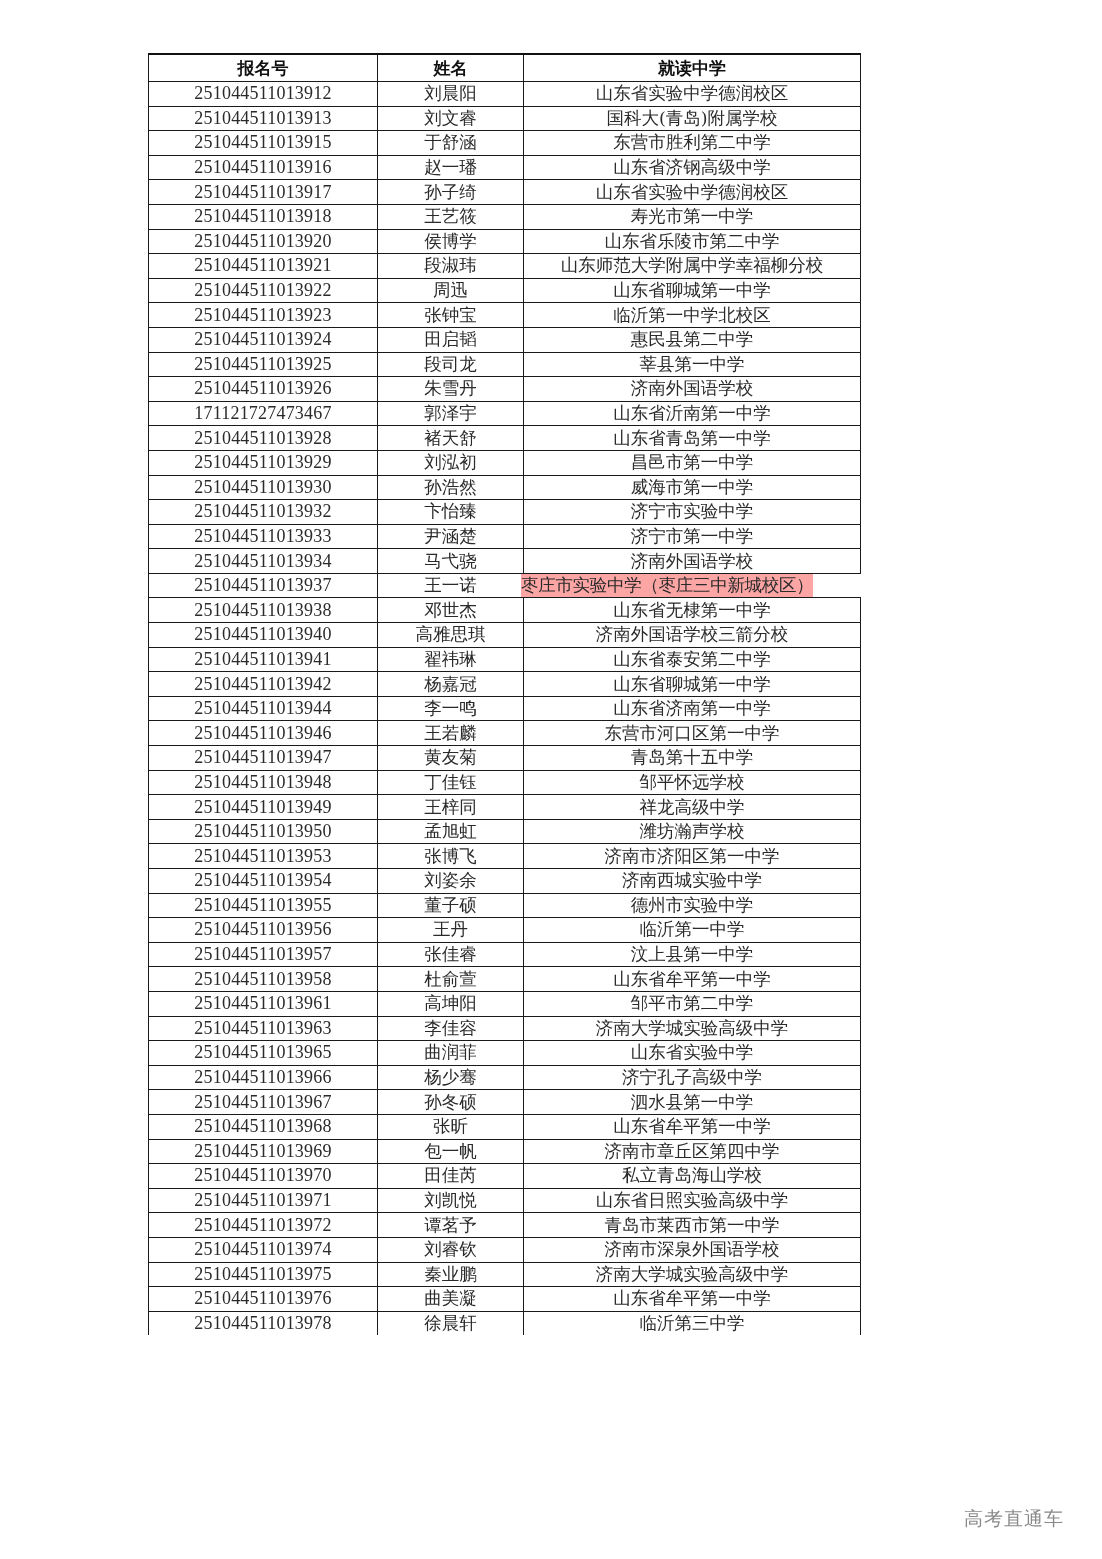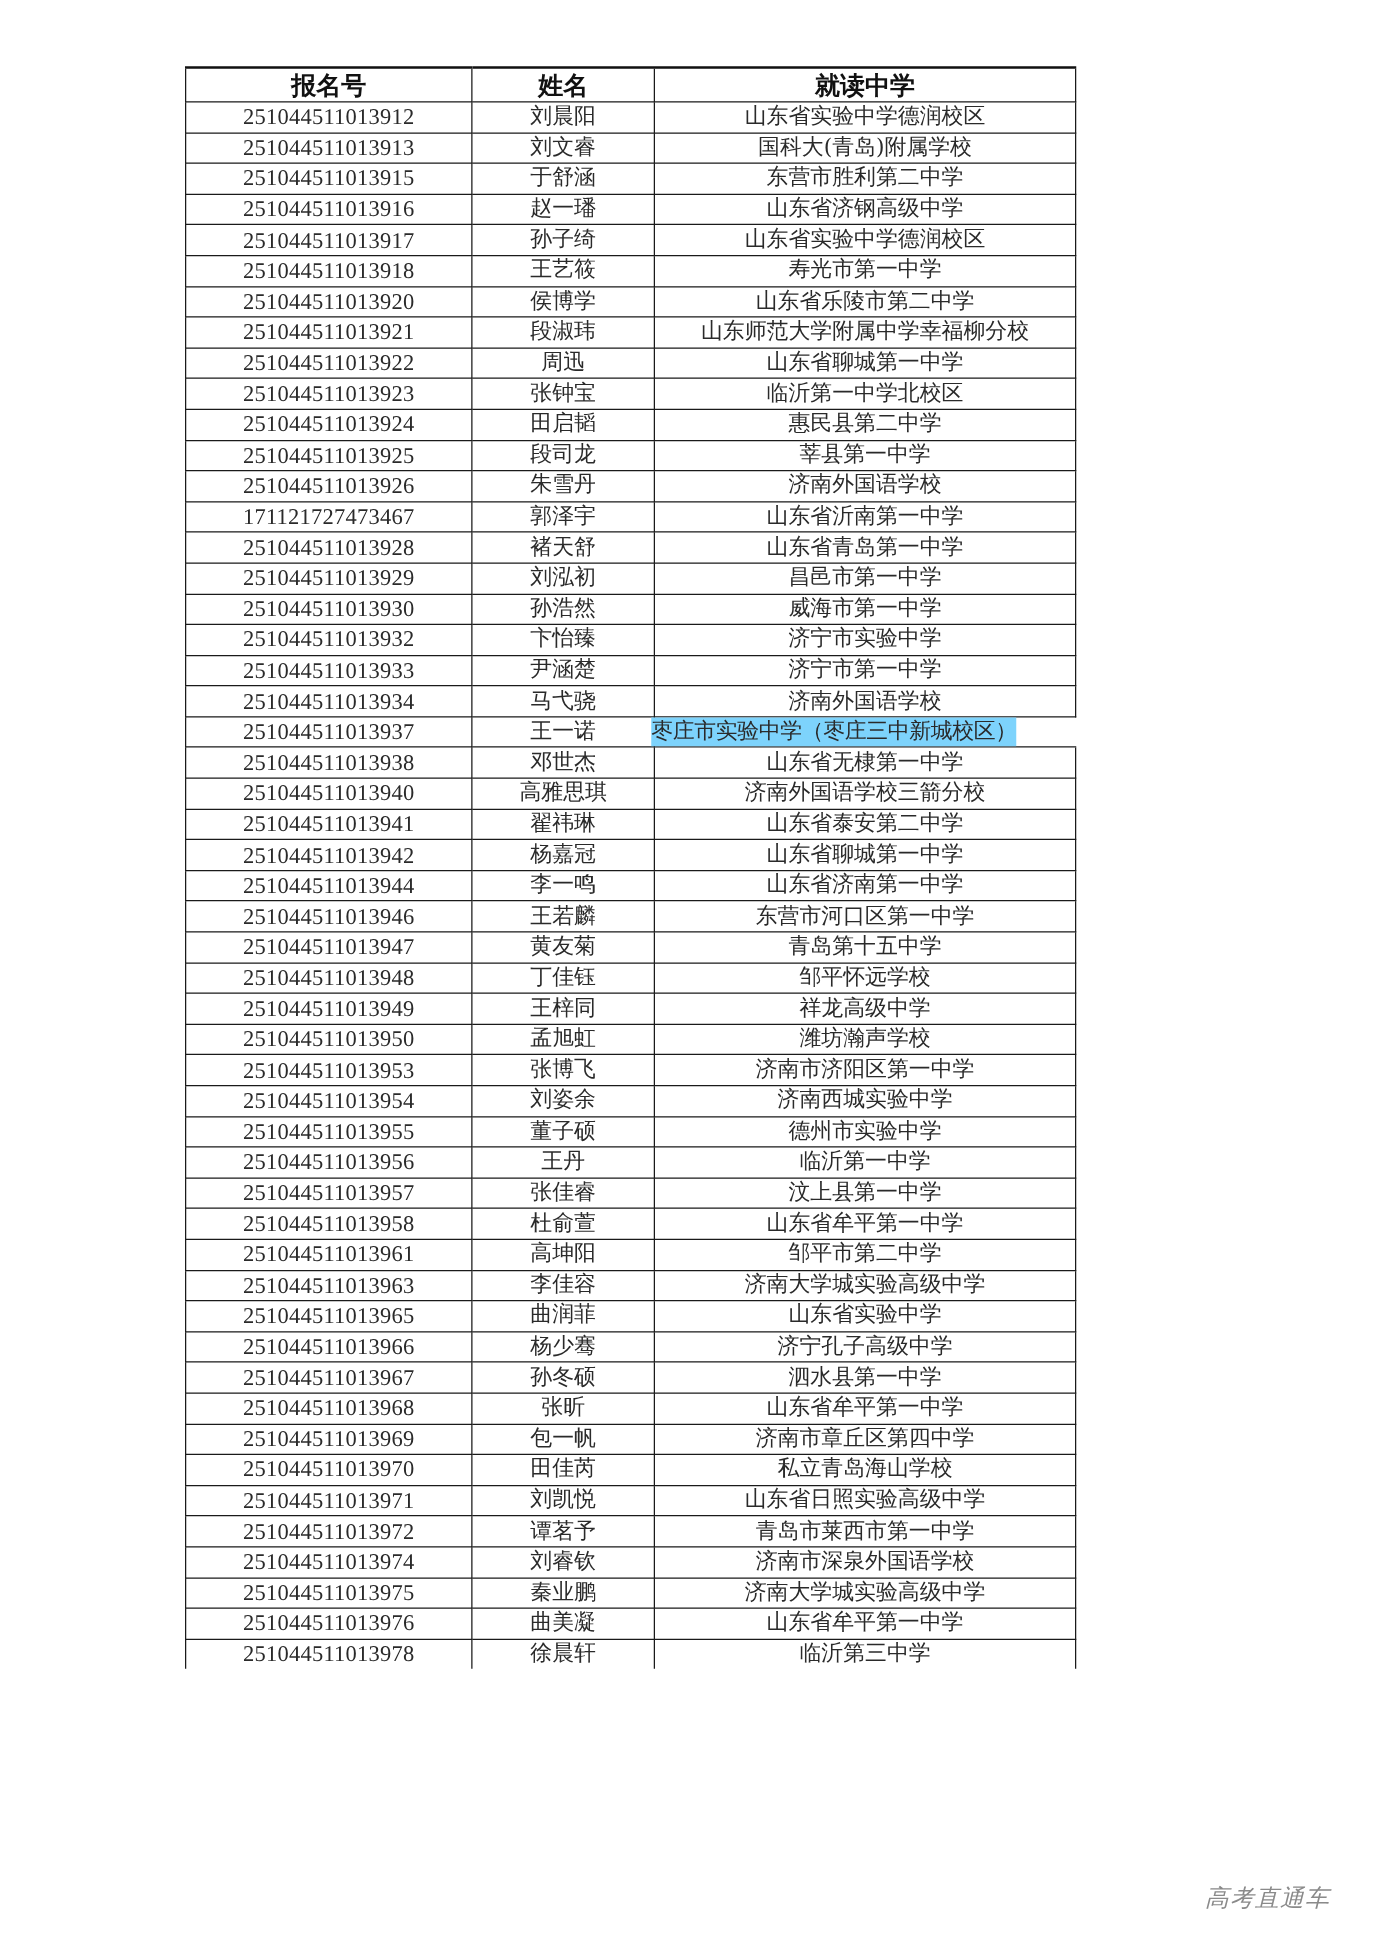--- a/index.html
+++ b/index.html
@@ -37,21 +37,21 @@
       line-height: 23px;
       text-align: center;
       white-space: nowrap;
       overflow: visible;
       font-size: 17.5px;
       font-weight: normal;
     }
     table.roster th {
       font-family: "DejaVu Sans", "Liberation Sans", sans-serif;
       font-weight: bold;
-      font-size: 20px;
+      font-size: 17px;
       color: #111111;
       height: 26px;
       border-top: 2px solid #111111;
     }
     table.roster td.id {
       font-family: "Liberation Serif", "DejaVu Serif", serif;
       font-size: 18px;
       letter-spacing: 0.2px;
       color: #2a2a2a;
     }
@@ -65,35 +65,34 @@
     table.roster td.overflow {
       position: relative;
       text-align: center;
       border-right: none;
     }
     table.roster td.overflow span {
       position: absolute;
       left: -3px;
       top: 0;
       white-space: nowrap;
-      background: #7dd3fc;
+      background: #fca5a5;
       letter-spacing: -0.3px;
     }
     table.roster tr:last-child td {
       border-bottom: none;
     }
     .watermark {
       position: absolute;
       left: 964px;
       top: 1506px;
       font-family: "DejaVu Sans", "Liberation Sans", sans-serif;
       font-size: 19px;
       color: #8a8a8a;
       letter-spacing: 1px;
-      font-style: italic;
     }
   </style>
 </head>
 <body>
 
 <div class="sheet">
   <table class="roster">
     <colgroup>
       <col class="c-id">
       <col class="c-name">

